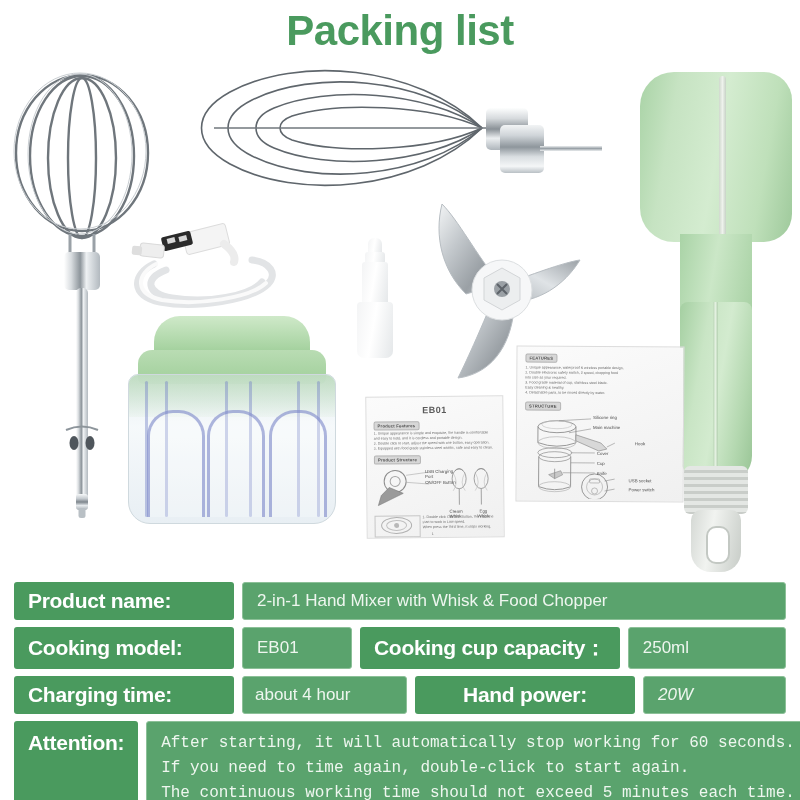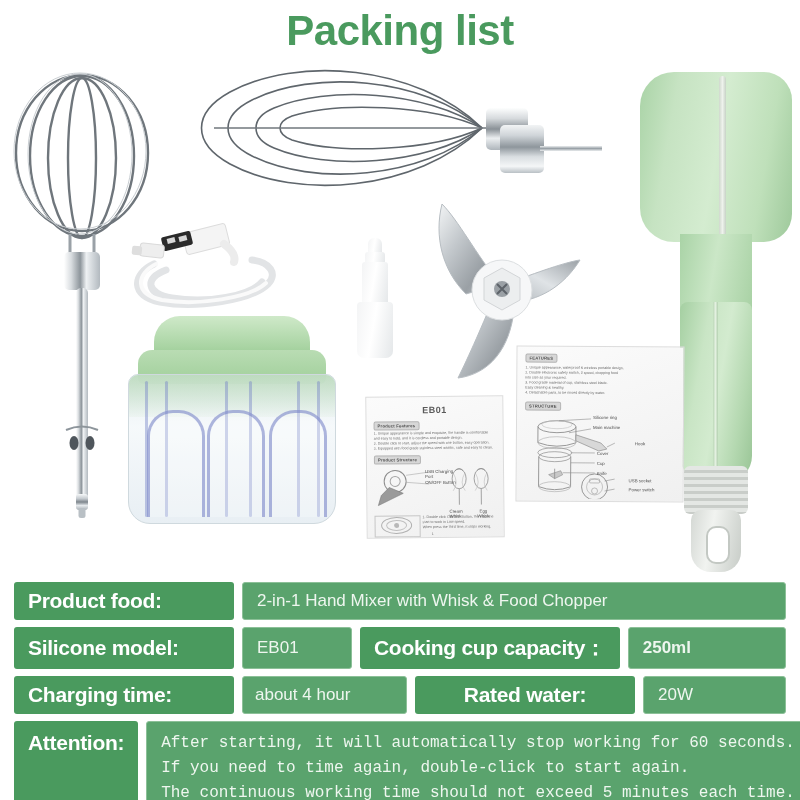--- a/index.html
+++ b/index.html
@@ -33,24 +33,24 @@
     background:#5aa36d;color:#eef6ef;font-size:17px;font-weight:normal;
     padding:7px 14px;border:1px solid #8cc098;letter-spacing:0px;
   }
   .k-name{width:220px;}
   .k-model{width:220px;}
   .k-charge{width:220px;}
   .k-att{width:220px;align-items:flex-start;padding-top:10px;}
   .v-name{flex:1;}
   .v-model{width:110px;}
   .k-cup{font-size:21px;}
-  .v-cup{flex:1;font-weight:bold;}
+  .v-cup{flex:1;}
   .v-charge{width:165px;padding-left:12px;}
   .k-power{flex:0 0 220px;justify-content:center;}
-  .v-power{flex:1;}
+  .v-power{flex:1;font-style:italic;}
   .v-att{flex:1;flex-direction:column;align-items:flex-start;justify-content:center;
          padding:9px 14px;line-height:1.55;font-size:16px;}
   .v-att div{white-space:nowrap;font-family:Liberation Mono, monospace;}
 
   
   .obj{position:absolute;}
 
   
   #mixer{left:592px;top:62px;width:200px;height:470px;}
   #mixer-head{
@@ -409,35 +409,35 @@
     <div class="lbl" style="left:80px;top:114px;">Cup</div>
     <div class="lbl" style="left:80px;top:124px;">Knife</div>
     <div class="lbl" style="left:112px;top:131px;">USB socket</div>
     <div class="lbl" style="left:112px;top:140px;">Power switch</div>
   </div>
 
 
   <div id="spec-table">
 
     <div class="spec-row">
-      <div class="cell cell-key k-name">Product food:</div>
+      <div class="cell cell-key k-name">Product name:</div>
       <div class="cell cell-val v-name">2-in-1 Hand Mixer with Whisk &amp; Food Chopper</div>
     </div>
 
     <div class="spec-row">
-      <div class="cell cell-key k-model">Silicone model:</div>
+      <div class="cell cell-key k-model">Cooking model:</div>
       <div class="cell cell-val v-model">EB01</div>
       <div class="cell cell-key k-cup">Cooking cup capacity：</div>
       <div class="cell cell-val v-cup">250ml</div>
     </div>
 
     <div class="spec-row">
       <div class="cell cell-key k-charge">Charging time:</div>
       <div class="cell cell-val v-charge">about 4 hour</div>
-      <div class="cell cell-key k-power">Rated water:</div>
+      <div class="cell cell-key k-power">Hand power:</div>
       <div class="cell cell-val v-power">20W</div>
     </div>
 
     <div class="spec-row">
       <div class="cell cell-key k-att">Attention:</div>
       <div class="cell cell-val v-att">
         <div>After starting, it will automatically stop working for 60 seconds.</div>
         <div> If you need to time again, double-click to start again.</div>
         <div>The continuous working time should not exceed 5 minutes each time.</div>
       </div>

